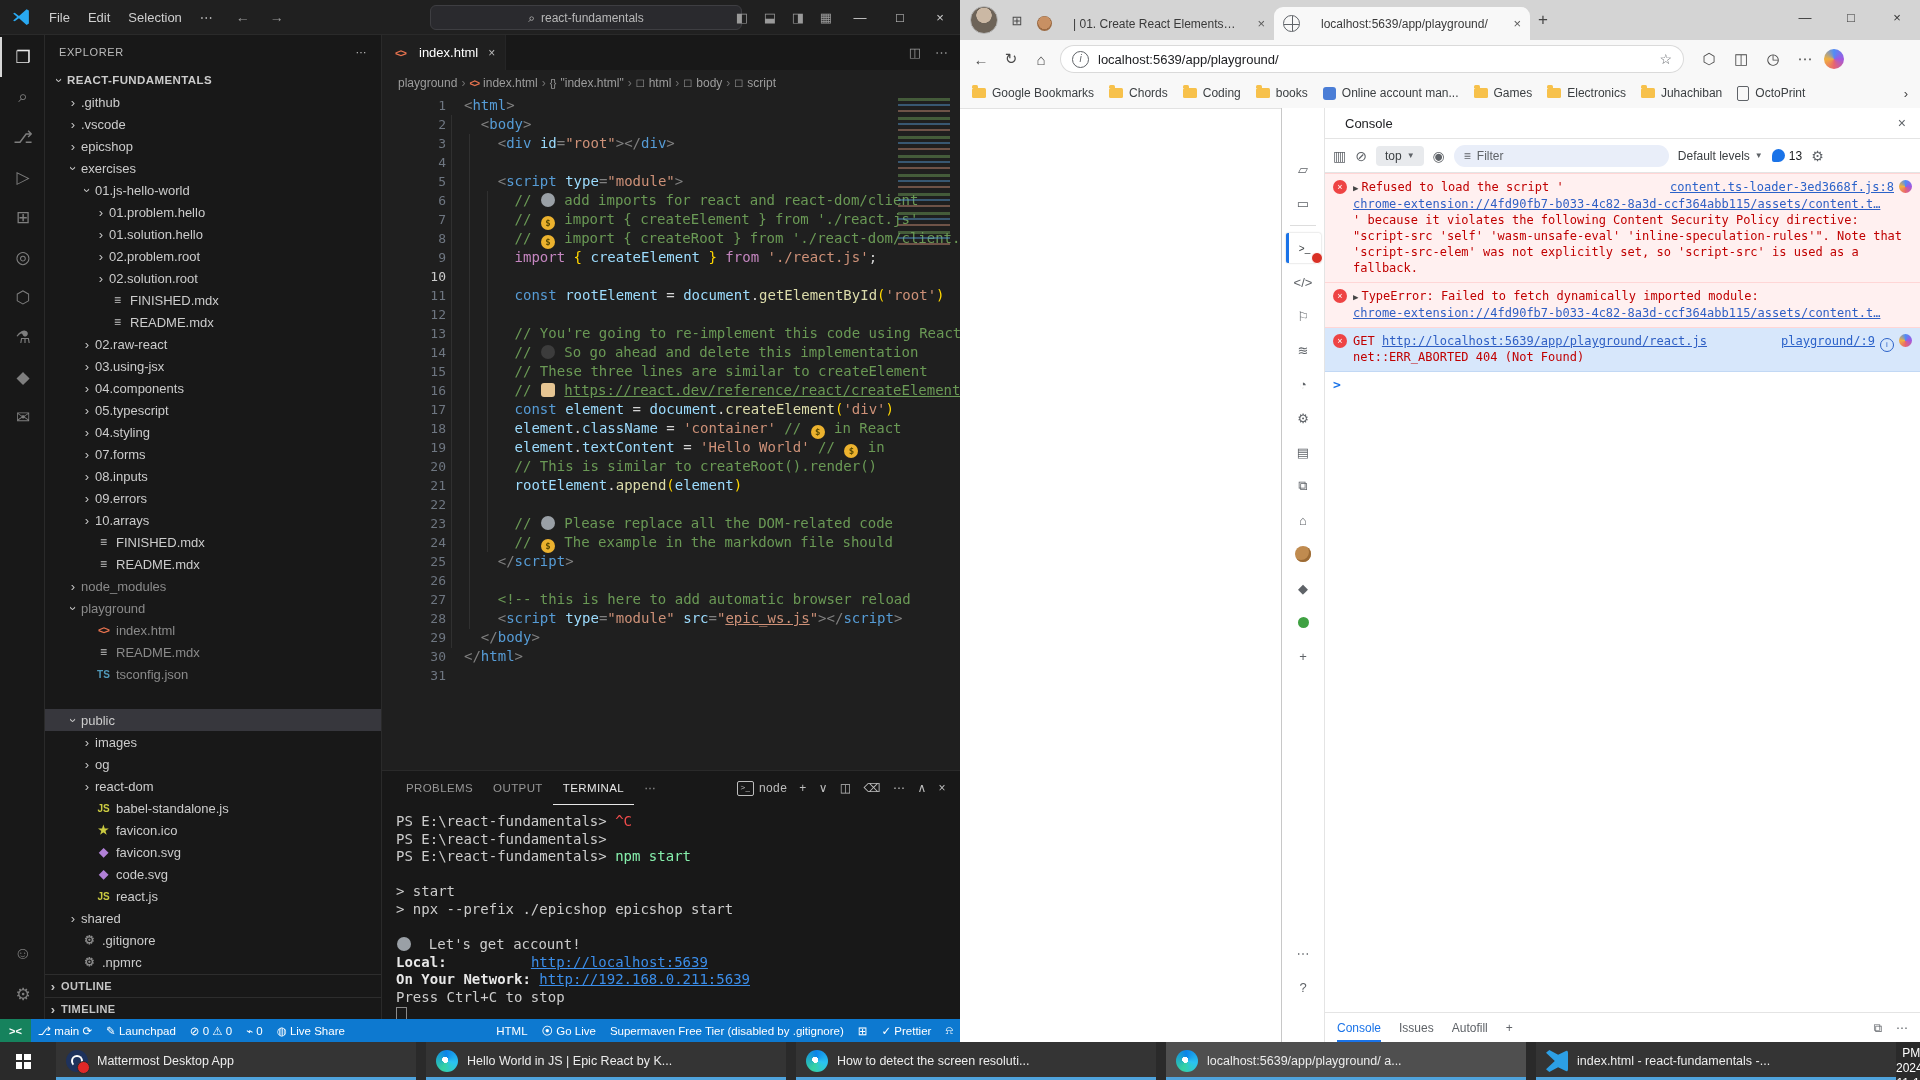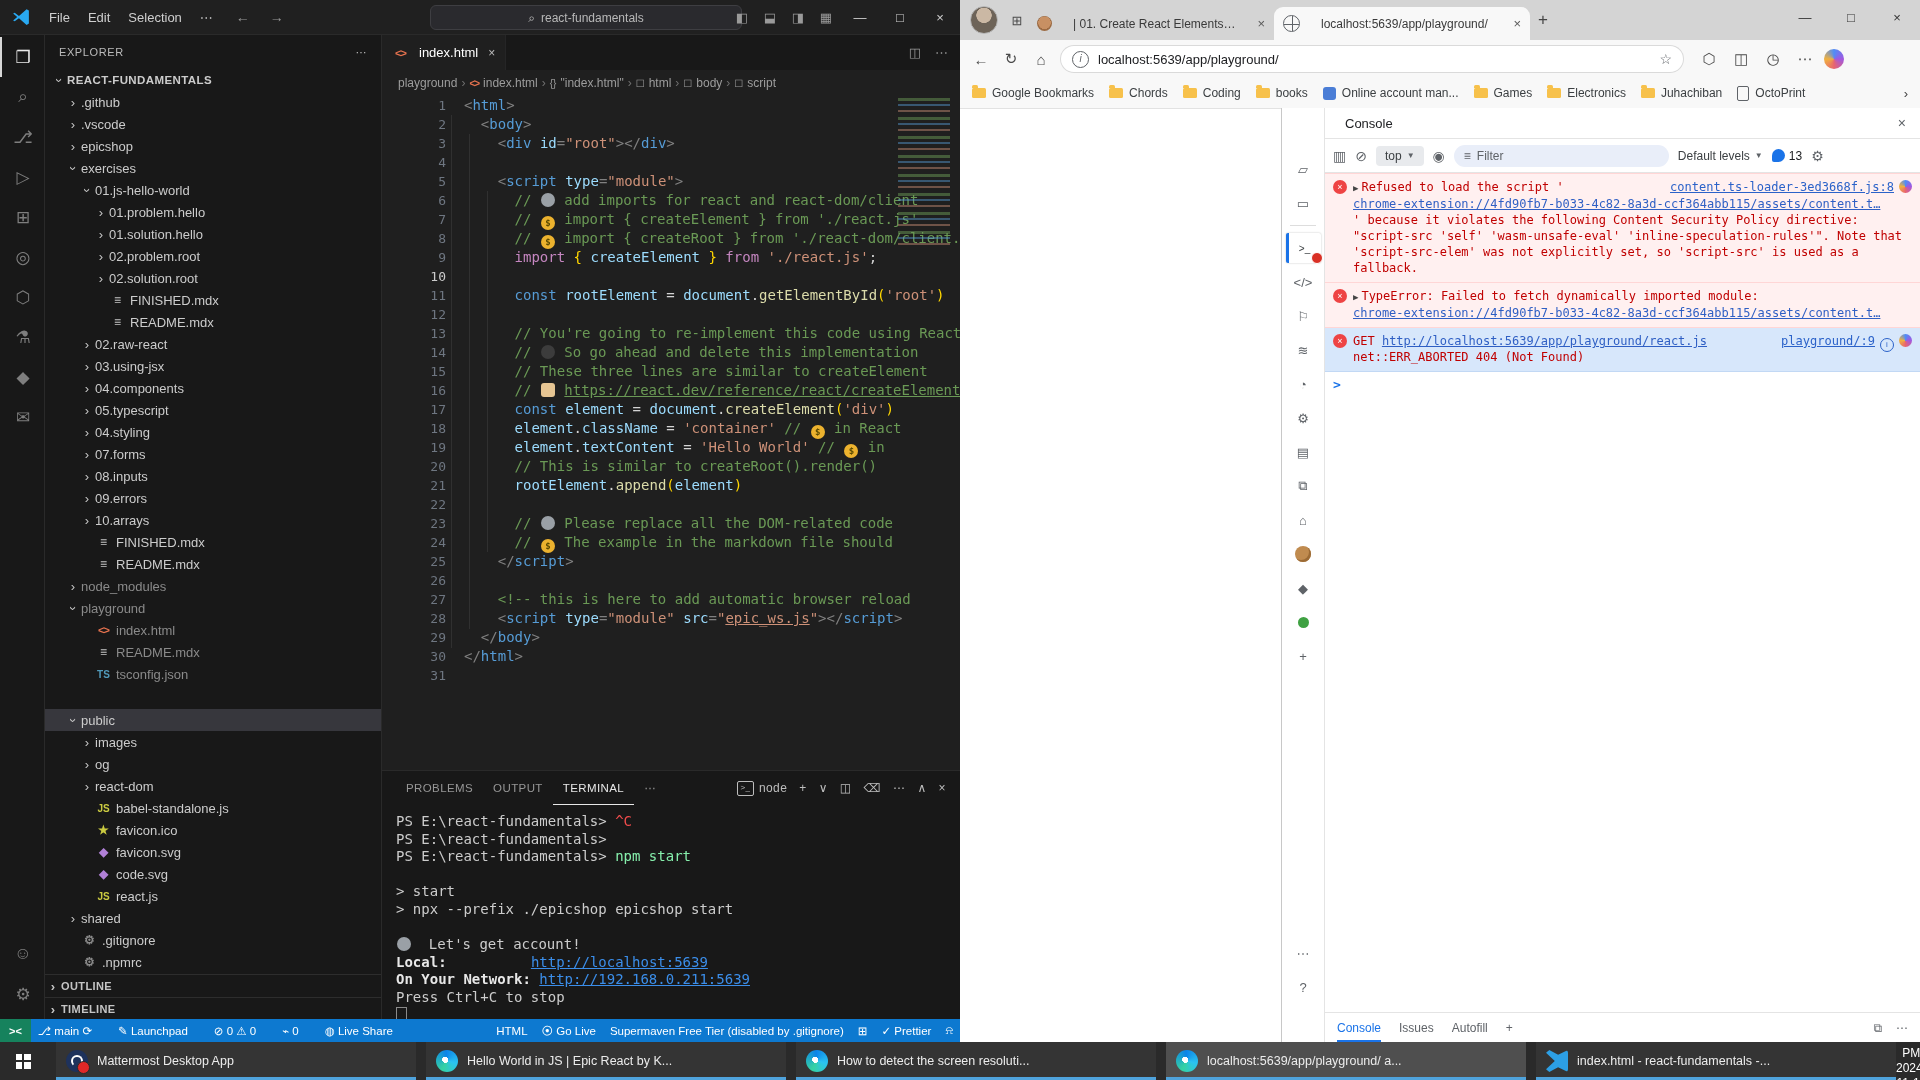--- a/index.html
+++ b/index.html
@@ -527,21 +527,21 @@
               <div class="tline"><span class="t-bold">On Your Network:</span><span class="t-t"> </span><span class="t-link">http://192.168.0.211:5639</span></div>
               <div class="tline"><span class="t-t">Press Ctrl+C to stop</span></div>
               <div class="tline"><span class="t-cursor"></span></div>
             </div>
         </div>
       </div>
     </div>
 
     <div class="statusbar">
       <span class="st-remote">&gt;&lt;</span>
-      <span id="st-left" style="display:flex;gap:12px;">
+      <span id="st-left" style="display:flex;">
           <span class="st-item">⎇ main ⟳</span>
           <span class="st-item">✎ Launchpad</span>
           <span class="st-item">⊘ 0  ⚠ 0</span>
           <span class="st-item">⌁ 0</span>
           <span class="st-item">◍ Live Share</span>
         </span>
       <span class="st-right" id="st-right">
           <span class="st-item">HTML</span>
           <span class="st-item">⦿ Go Live</span>
           <span class="st-item">Supermaven Free Tier (disabled by .gitignore)</span>

